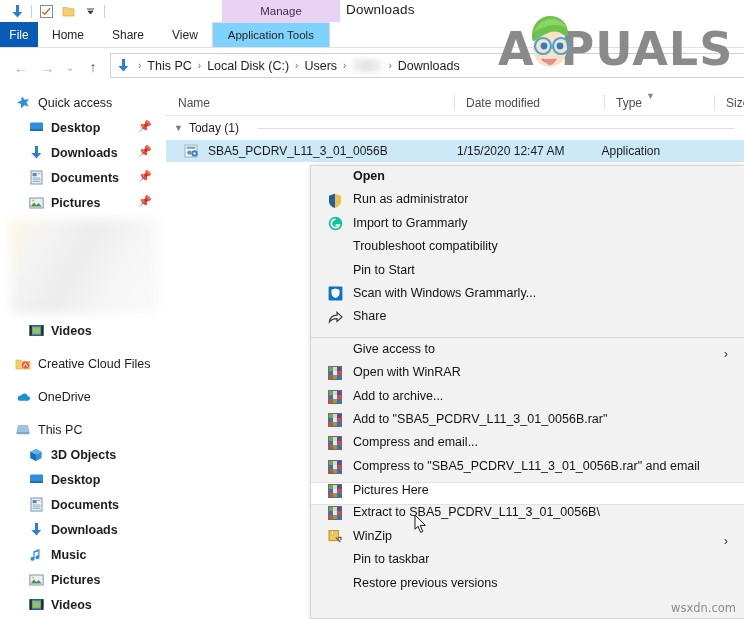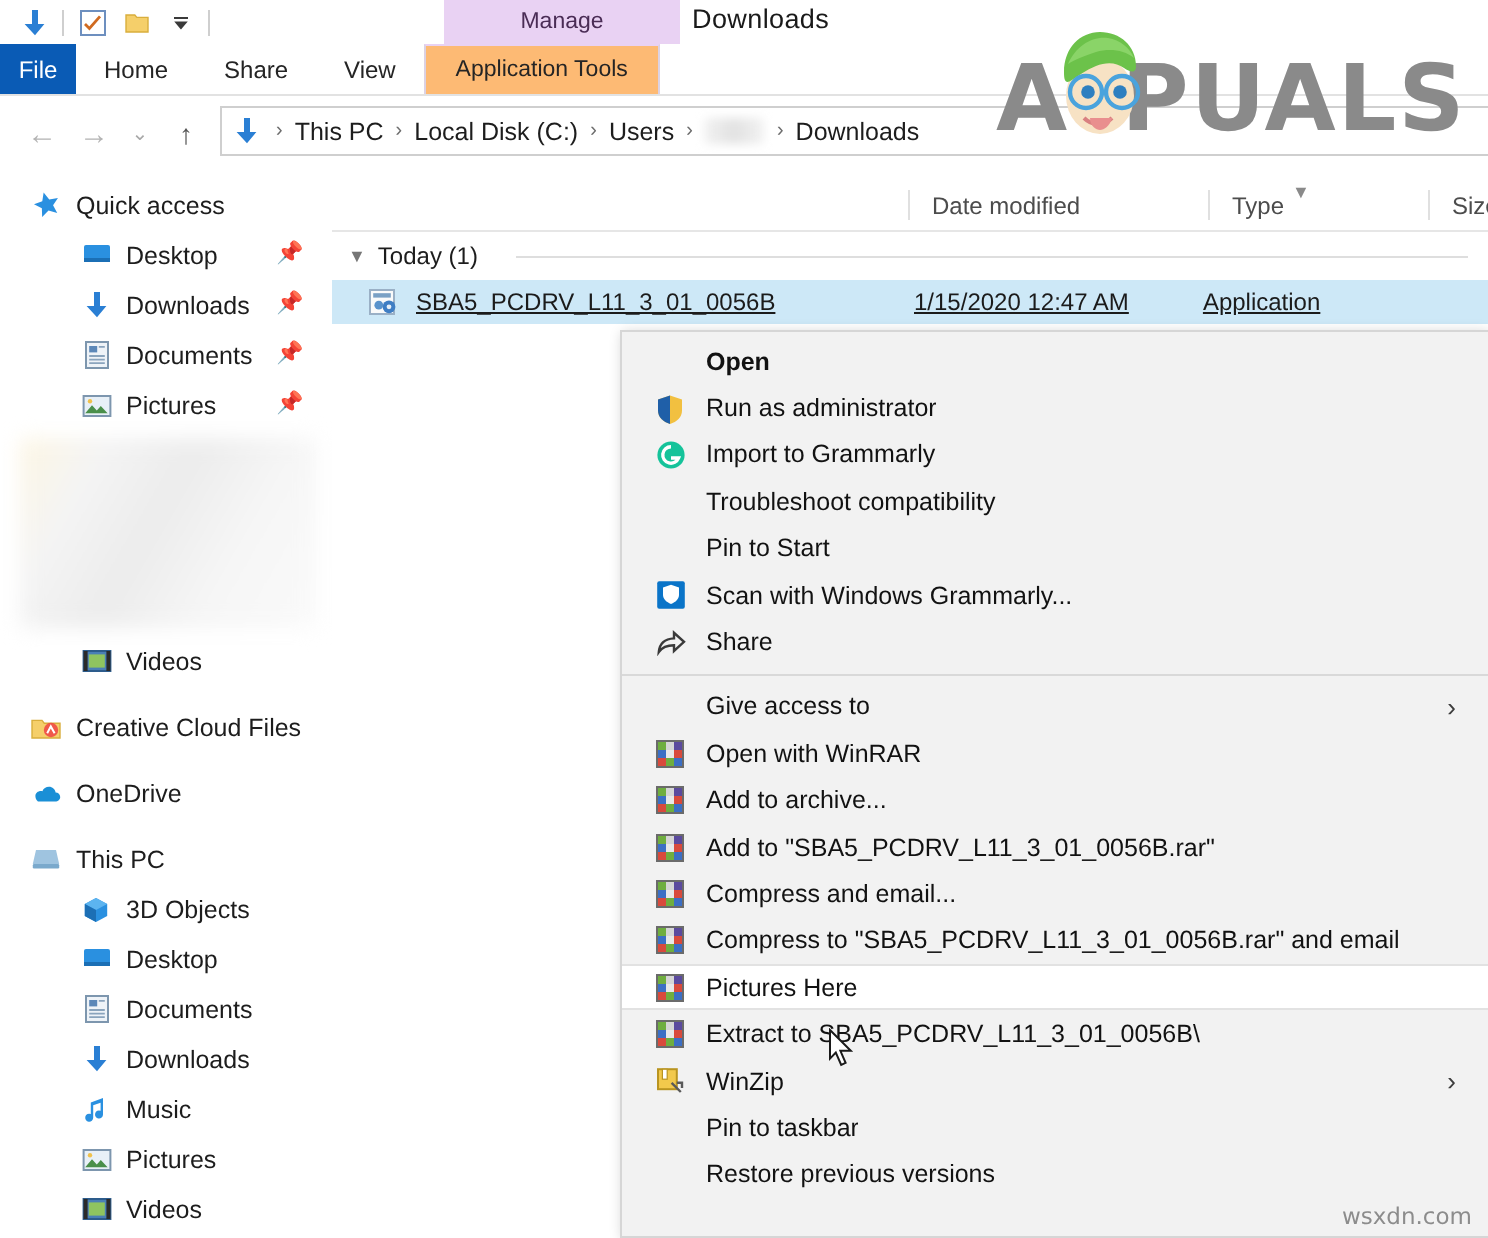--- a/index.html
+++ b/index.html
@@ -31,21 +31,21 @@
 
   
   .ribbon { position: absolute; left: 0; top: 22px; width: 744px; height: 25px; background: #ffffff; }
   .ribbon-strip { position: absolute; left: 0; top: 0; display: flex; align-items: stretch; height: 25px; }
   .rtab {
     display: flex; align-items: center; justify-content: center;
     font-size: 12px; color: #252525; padding: 0 14px; height: 25px; cursor: default;
   }
   .rtab.file { background: #0a5bb5; color: #fff; width: 38px; padding: 0; }
   .rtab.apptools {
-    background: #fdba74; border-left: 1px solid #dcd2e3; border-right: 1px solid #dcd2e3;
+    background: #7dd3fc; border-left: 1px solid #dcd2e3; border-right: 1px solid #dcd2e3;
     border-top: 1px solid #e9d2f3;
     width: 118px; padding: 0; font-size: 11.5px;
   }
   .ribbon-underline { position: absolute; left: 0; top: 47px; width: 744px; height: 1px; background: #e2e2e2; }
 
   
   .navrow { position: absolute; left: 0; top: 52px; width: 744px; height: 30px; }
   .navbtns { position: absolute; left: 8px; top: 4px; display: flex; align-items: center; }
   .navbtn {
     width: 26px; height: 22px; display: flex; align-items: center; justify-content: center;
@@ -80,56 +80,56 @@
   .sortcaret { position: absolute; left: 480px; top: 1px; font-size: 9px; color: #8a8a8a; }
 
   
   .sidebar { position: absolute; left: 0; top: 90px; width: 166px; height: 529px; background: #fff; }
   .navitem {
     position: relative; height: 25px; display: flex; align-items: center;
     font-size: 12.5px; color: #1d1d1d; white-space: nowrap;
   }
   .navitem .ico { width: 18px; height: 16px; margin-right: 6px; display: flex; align-items: center; justify-content: center; flex: none; }
   .navitem .pin { position: absolute; right: 14px; top: 5px; font-size: 11px; color: #9a9a9a; }
-  .lvl1 { padding-left: 39px; }
+  .lvl1 { padding-left: 27px; font-weight: bold; }
   .lvl-root { padding-left: 14px; }
   .sb-blur {
     margin: 4px 8px 4px 10px; height: 95px;
     background: linear-gradient(120deg,#fdf6e3 0%,#f4f4f4 22%,#ececec 45%,#f6f6f6 70%,#fafafa 100%);
     filter: blur(5px); border-radius: 3px;
   }
   .sb-gap { height: 8px; }
 
   
   .filelist { position: absolute; left: 166px; top: 116px; width: 578px; height: 503px; background: #fff; }
   .grouphdr {
     position: relative; height: 24px; display: flex; align-items: center;
     font-size: 12px; color: #1d1d1d; padding-left: 8px;
   }
   .grouphdr .gchev { font-size: 9px; color: #767676; margin-right: 6px; }
   .grouphdr .gline { position: absolute; left: 92px; right: 10px; top: 12px; height: 1px; background: #dedede; }
   .filerow {
     position: relative; height: 22px; display: flex; align-items: center;
-    background: #cde8f7; font-size: 12px; color: #1b1b1b; text-decoration: underline;
+    background: #cde8f7; font-size: 12px; color: #1b1b1b;
   }
   .filerow .fico { width: 20px; margin: 0 6px 0 16px; display: flex; align-items: center; justify-content: center; flex: none; }
   .filerow .fname { width: 262px; overflow: hidden; white-space: nowrap; }
   .filerow .fdate { width: 152px; }
   .filerow .ftype { width: 110px; }
   .filerow .fsize { width: 40px; }
 
   
   .ctxmenu {
     position: absolute; left: 310px; top: 165px; width: 434px; height: 454px;
     background: #f2f2f2; border: 1px solid #d6d6d6; border-right: none;
     box-shadow: 1px 1px 6px rgba(0,0,0,.18);
     z-index: 40; padding-top: 3px;
   }
   .mi {
-    position: relative; height: 23.4px; display: flex; align-items: center;
+    position: relative; height: 23.4px; display: flex; 
     font-size: 12.5px; color: #121212; white-space: nowrap;
   }
   .mi.bold { font-weight: bold; }
   .mi.sel { background: #ffffff; border-top: 1px solid #e2e2e2; border-bottom: 1px solid #e2e2e2; }
   .mi .mico { width: 16px; height: 16px; margin-left: 16px; margin-right: 10px; display: flex; align-items: center; justify-content: center; flex: none; }
   .mi .mico.empty { background: none; }
   .mi .mlabel { overflow: hidden; }
   .mi .mchev { position: absolute; right: 16px; top: 4px; font-size: 13px; color: #3d3d3d; font-weight: 300; }
   .msep { height: 1px; background: #d9d9d9; margin: 4px 0 4px 0; }
 
@@ -240,20 +240,23 @@
       <span class="crumb-sep">›</span>
       <span class="crumb">Users</span>
       <span class="crumb-sep">›</span>
       <span class="crumb-blur"></span>
       <span class="crumb-sep">›</span>
       <span class="crumb">Downloads</span>
     </div>
   </div>
 
   <div class="colhdr">
+    <div class="cell" style="left:0;width:288px;">
+        <span>Name</span>
+      </div>
     <div class="divider" style="left:288px;"></div>
     <div class="cell" style="left:288px;width:150px;">
         <span>Date modified</span>
       </div>
     <div class="divider" style="left:438px;"></div>
     <div class="cell" style="left:438px;width:110px;">
         <span>Type</span>
       </div>
     <div class="divider" style="left:548px;"></div>
     <div class="cell" style="left:548px;width:30px;">

